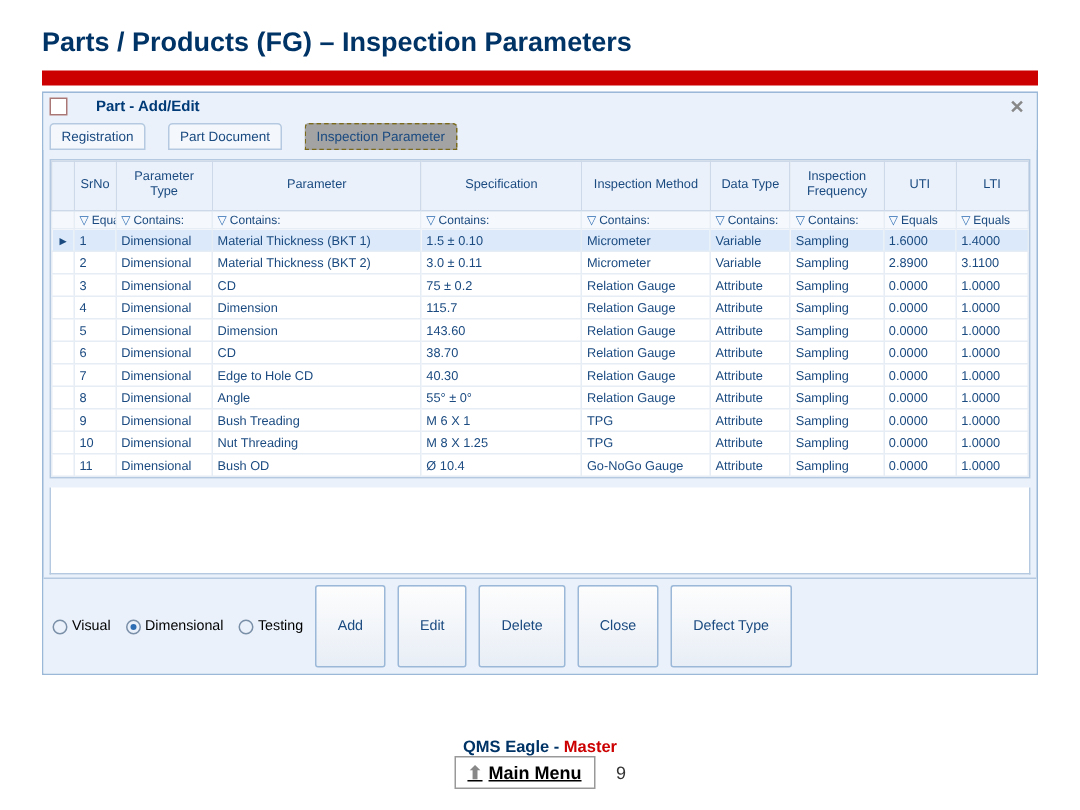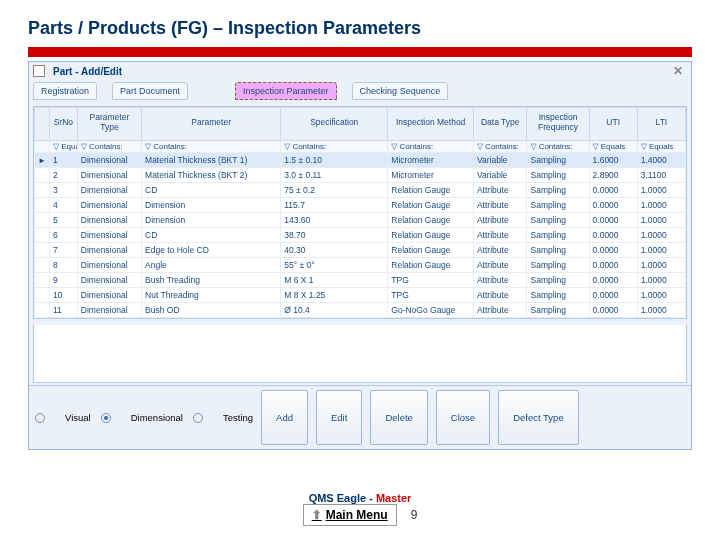--- a/index.html
+++ b/index.html
@@ -3,45 +3,45 @@
 <meta charset="utf-8">
 <style>
   * { box-sizing: border-box; margin: 0; padding: 0; }
   body { font-family: Verdana, Arial, sans-serif; font-size: 10px; background: #fff; width: 720px; height: 540px; position: relative; }
   
   .slide-title { font-size: 18px; font-weight: bold; color: #003366; padding: 18px 28px 6px 28px; }
   .red-bar { height: 10px; background: #c00; margin: 2px 28px 4px 28px; }
   
   .app-window { margin: 0 28px; border: 1px solid #9bb8d8; background: #eaf1fa; font-size: 9px; }
   .titlebar { display: flex; align-items: center; justify-content: space-between; padding: 2px 4px; background: #eaf1fa; }
-  .titlebar-left { display: flex; align-items: center; gap: 8px; }
+  .titlebar-left { display: flex; align-items: center; gap: 19px; }
   .doc-icon { width: 12px; height: 12px; background: #fff; border: 1px solid #a77; display: inline-block; }
   .titlebar-title { color: #003a77; font-weight: bold; font-size: 10px; }
   .close-x { color: #888; font-size: 12px; font-weight: bold; cursor: pointer; padding: 0 4px; }
   
   .tabs { display: flex; gap: 15px; padding: 2px 4px 0 4px; background: #eaf1fa; }
   .tab { background: #f4f8fd; border: 1px solid #b5c9e0; border-radius: 3px 3px 0 0; padding: 3px 7px; font-size: 9px; color: #1a4a80; cursor: pointer; }
-  .tab.active { border: 1px dashed #7a6a1a; background: #f0abfc; margin-left: 32px; }
+  .tab.active { border: 1px dashed #7a6a1a; background: #a3a3a3; }
   
   .table-wrap { background: #fff; border: 1px solid #b5c9e0; margin: 6px 4px; }
   .grid { width: 100%; border-collapse: collapse; font-size: 8.5px; color: #1a4a80; table-layout: fixed; }
   .grid th { background: #eaf1fa; border: 1px solid #cdd9e8; padding: 4px 2px; font-weight: normal; color: #1a4a80; text-align: center; position: relative; }
   .grid th .col-label { display: block; padding-bottom: 4px; }
   .grid td { border: 1px solid #e6edf5; padding: 2px 3px; white-space: nowrap; overflow: hidden; text-overflow: ellipsis; }
   .filter-row td { background: #f5f8fc; padding: 1px 3px; color: #1a4a80; font-size: 8px; }
   .filter-cell { display: flex; align-items: center; gap: 2px; }
   .funnel { color: #2d6db3; font-size: 8px; }
   .selected-row td { background: #dbe9fa; }
   .row-arrow { color: #1a4a80; font-weight: bold; text-align: center; }
   
   .empty-area { height: 58px; background: #fff; border: 1px solid #b5c9e0; margin: 2px 4px; border-top: none; }
   
   .bottom-bar { display: flex; align-items: center; gap: 8px; padding: 4px 6px; background: #eaf1fa; border-top: 1px solid #b5c9e0; }
   .radio-group { display: flex; align-items: center; gap: 10px; font-size: 9.5px; }
-  .radio-item { display: flex; align-items: center; gap: 20px; cursor: pointer; }
+  .radio-item { display: flex; align-items: center; gap: 3px; cursor: pointer; }
   .radio-dot { width: 10px; height: 10px; border: 1px solid #7a8fa8; border-radius: 50%; display: inline-flex; align-items: center; justify-content: center; }
   .radio-dot.checked::after { content: ""; width: 4px; height: 4px; background: #2d6db3; border-radius: 50%; }
   .btn { background: linear-gradient(#fdfdfd,#e8eef6); border: 1px solid #9bb8d8; border-radius: 2px; padding: 21px 14px; font-size: 9.5px; color: #1a4a80; cursor: pointer; }
   
   .footer { position: absolute; bottom: 14px; left: 28px; right: 28px; display: flex; align-items: center; justify-content: space-between; flex-direction: column; }
   .footer-left { font-size: 11px; }
   .footer-left .brand1 { color: #003366; font-weight: bold; }
   .footer-left .brand2 { color: #c00; font-weight: bold; }
   .footer-right { display: flex; align-items: center; gap: 14px; }
   .main-menu-btn { border: 1px solid #999; background: #fff; padding: 3px 8px; font-size: 12px; font-weight: bold; text-decoration: underline; color: #000; cursor: pointer; display: flex; align-items: center; gap: 4px; }
@@ -60,21 +60,20 @@
       <span class="doc-icon"></span>
       <span class="titlebar-title">Part - Add/Edit</span>
     </div>
     <span class="close-x">✕</span>
   </div>
 
   <div class="tabs">
     <div class="tab">Registration</div>
     <div class="tab">Part Document</div>
     <div class="tab active">Inspection Parameter</div>
-    <div class="tab">Checking Sequence</div>
   </div>
 
   <div class="table-wrap">
     <table class="grid">
       <colgroup>
         <col style="width:14px">
           <col style="width:26px">
           <col style="width:60px">
           <col style="width:130px">
           <col style="width:100px">

